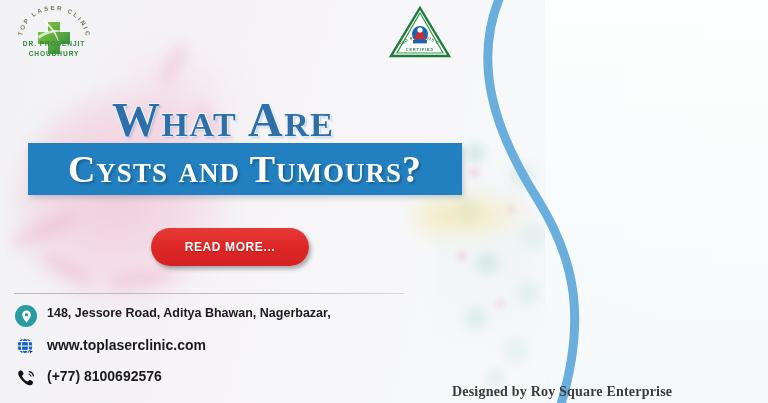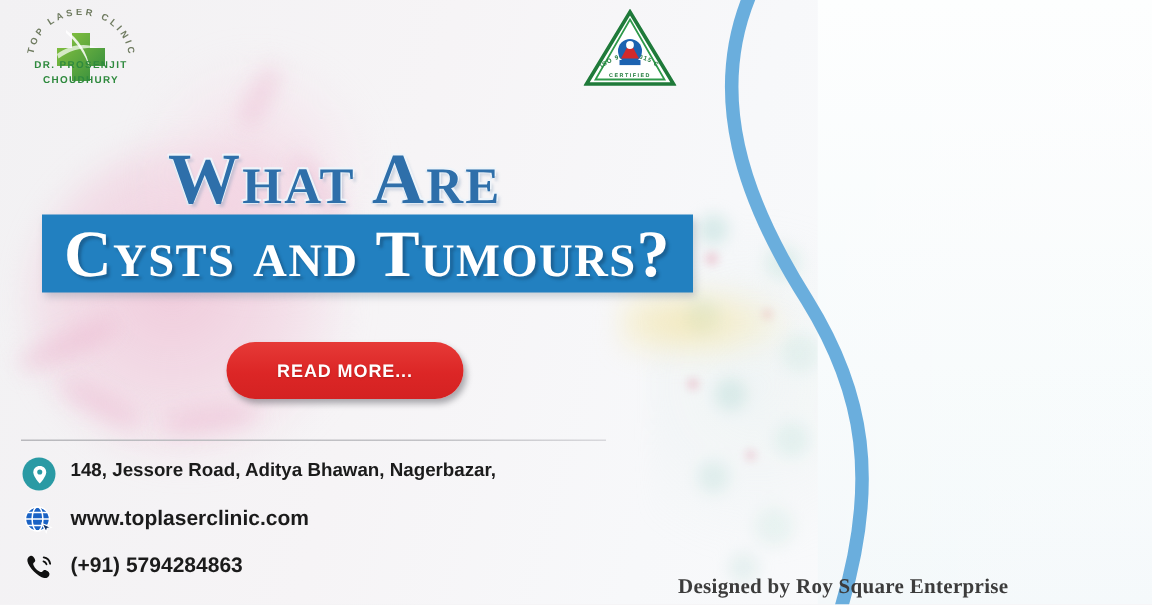--- a/index.html
+++ b/index.html
@@ -85,21 +85,21 @@
   }
   .blue-band {
     position:absolute; left:28px; top:143px; width:434px; height:52px;
     background:#2280c0;
     box-shadow:2px 3px 5px rgba(90,110,130,.28);
   }
   .headline2 {
     position:absolute; left:0; top:0; width:434px; height:52px;
     display:flex; align-items:center; justify-content:center;
     font-family:"Liberation Serif", serif;
-    font-size:44px; font-weight:bold; letter-spacing:1px;
+    font-size:38px; font-weight:bold; letter-spacing:1px;
     color:#ffffff;
     text-shadow:2px 2px 2px rgba(20,60,95,.45);
     font-variant:small-caps;
     white-space:nowrap;
     border-radius:18px;
   }
 
   
   .read-more {
     position:absolute; left:151px; top:228px;
@@ -321,20 +321,20 @@
         <svg width="20" height="20" viewBox="0 0 20 20">
           <path d="M4.2,2.6 C5.6,2.2 6.5,3.2 7.2,4.6 C7.8,5.8 7.4,6.5 6.5,7.2
                    C6,7.6 6,8.2 6.6,9.3 C7.4,10.8 8.8,12.2 10.3,13
                    C11.3,13.5 11.9,13.5 12.3,13 C13,12.1 13.7,11.7 14.9,12.3
                    C16.3,13 17.3,13.9 16.9,15.3 C16.5,16.8 15,17.6 13.4,17.3
                    C9.4,16.6 3,10.2 2.3,6.2 C2,4.5 2.8,3 4.2,2.6 Z" fill="#111111"></path>
           <path d="M13.2,3.6 C15.4,4 17,5.6 17.4,7.8" stroke="#111111" stroke-width="1.3" fill="none" stroke-linecap="round"></path>
           <path d="M13.0,6.2 C14,6.5 14.7,7.2 15,8.2" stroke="#111111" stroke-width="1.2" fill="none" stroke-linecap="round"></path>
         </svg>
       </span>
-      <span class="contact-txt big">(+91) 5794284863</span>
+      <span class="contact-txt big">(+77) 8100692576</span>
     </div>
 
   </div>
 
   <div class="credit">Designed by  Roy Square Enterprise</div>
 
 </div>
 
 </body></html>

